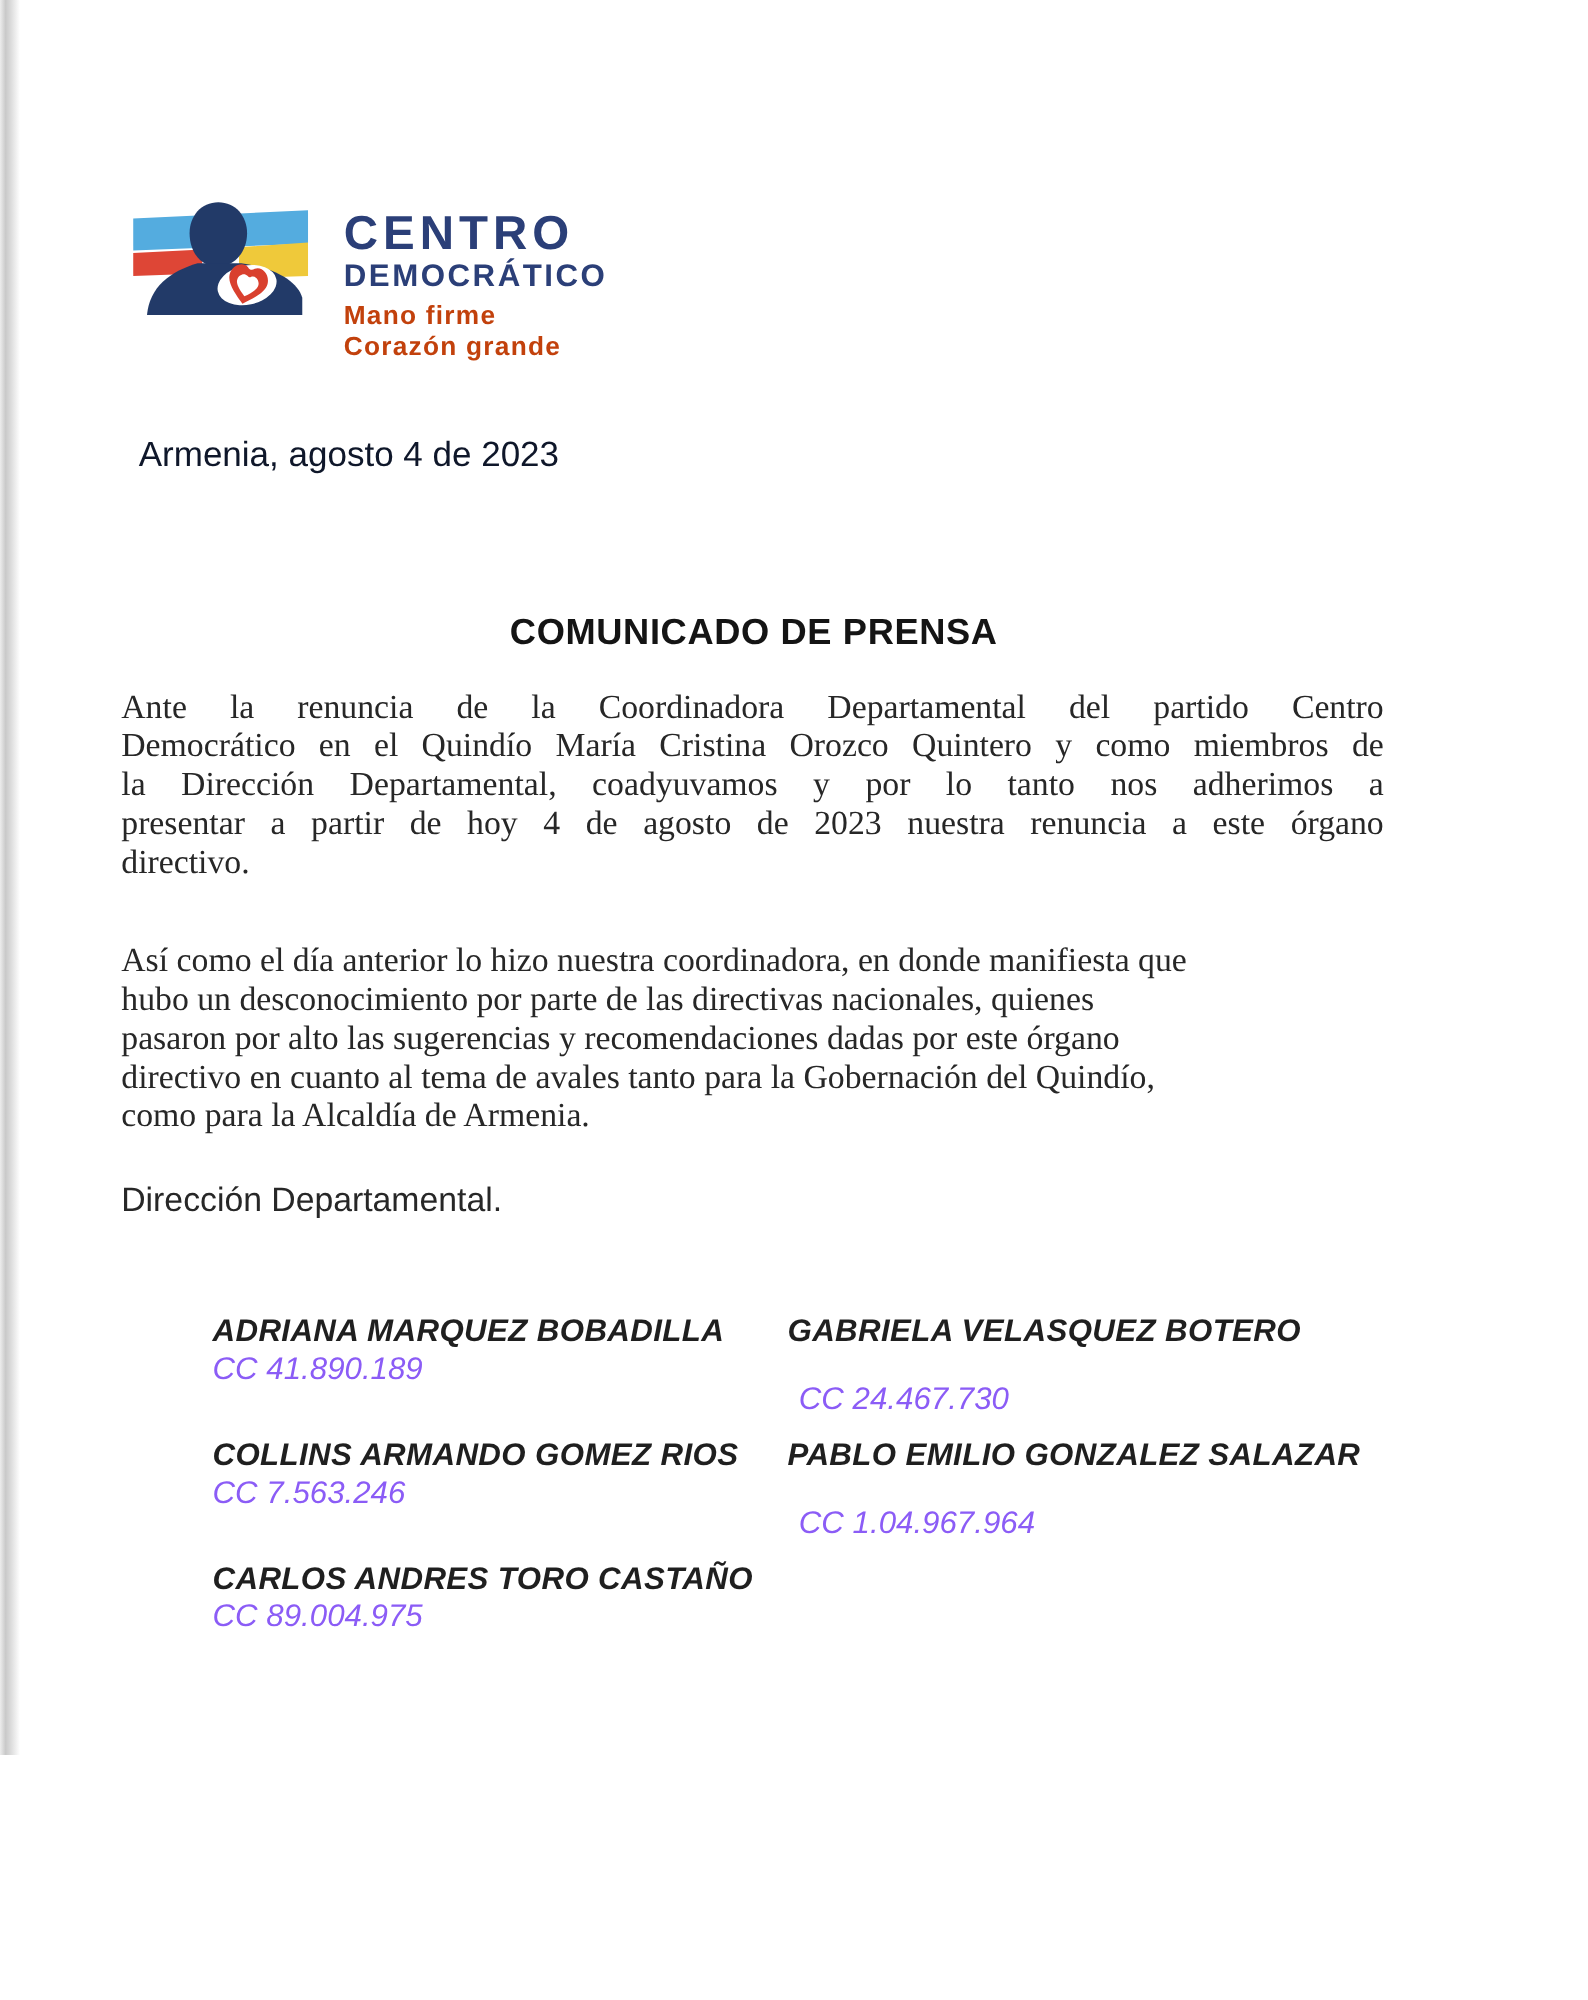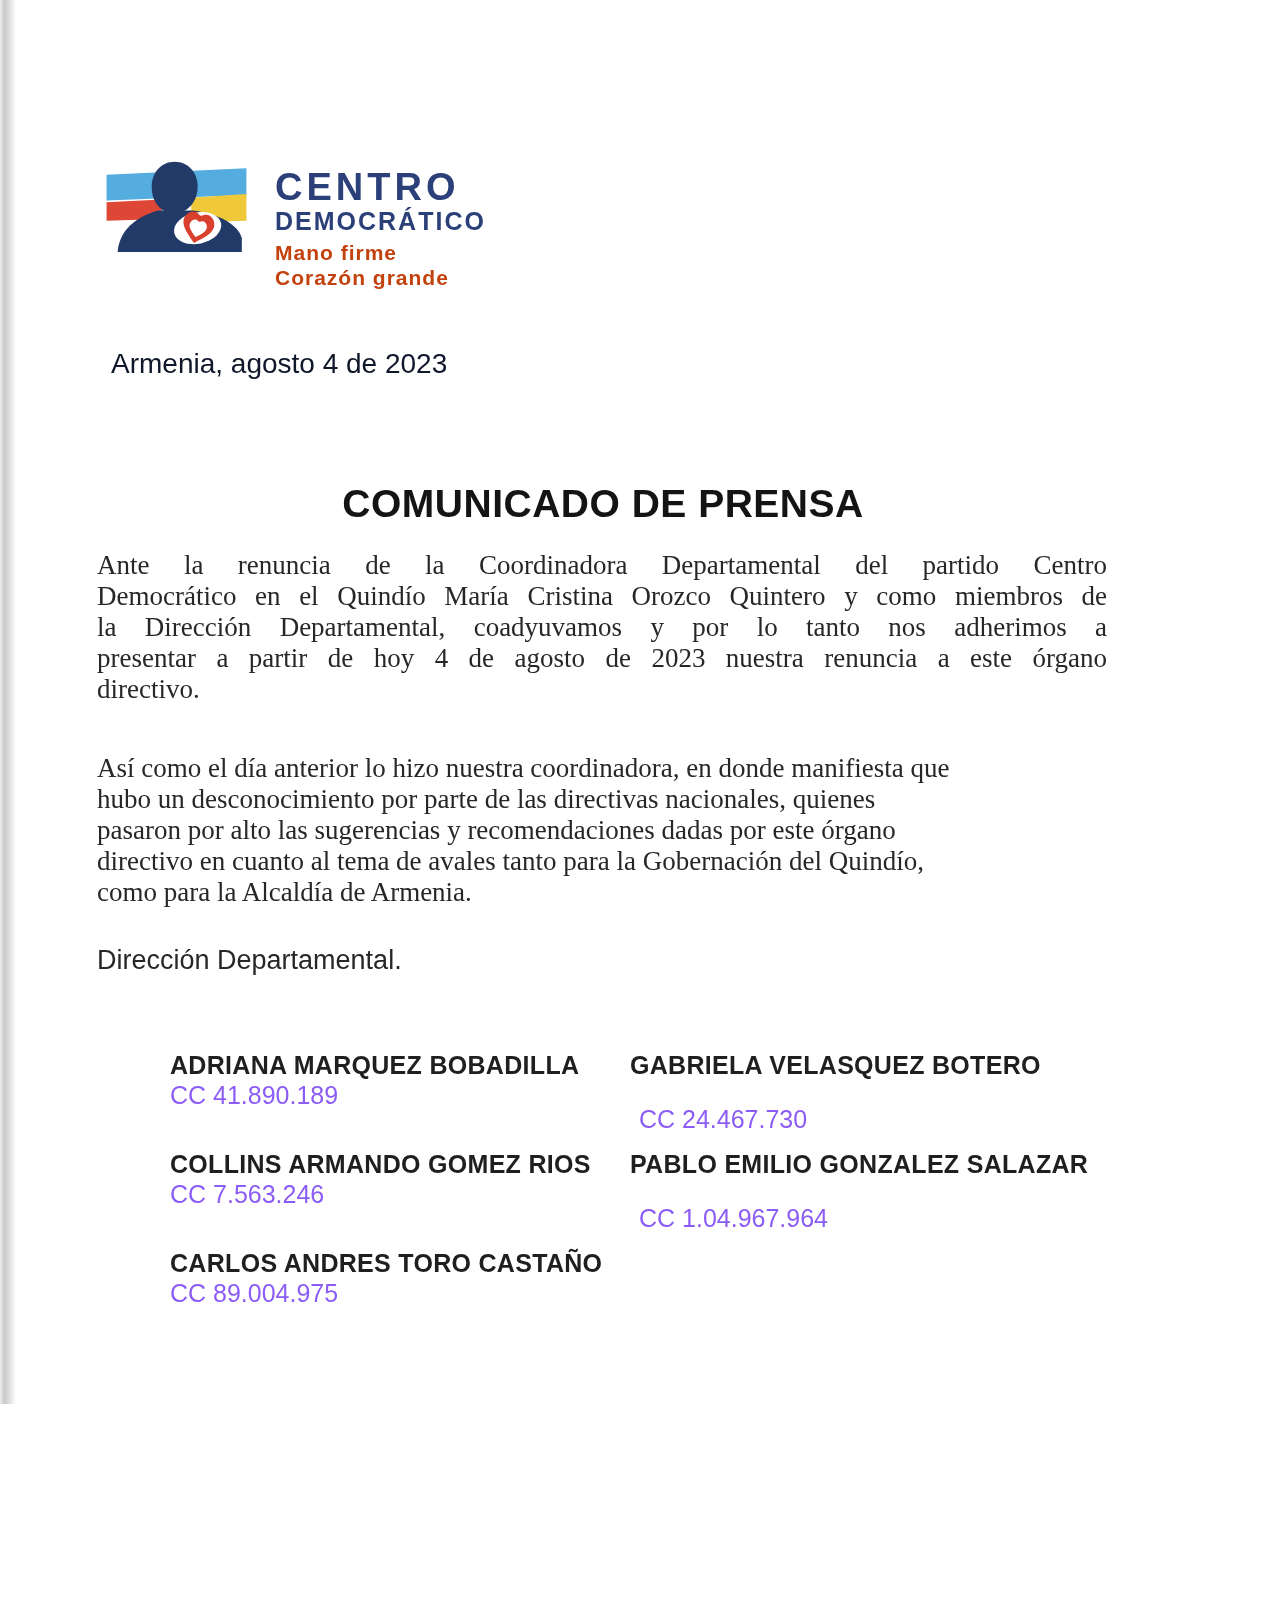--- a/index.html
+++ b/index.html
@@ -66,24 +66,24 @@
   
   .date-line {
     position: absolute;
     left: 83px; top: 348px;
     font-size: 28px;
     color: #0f172a;
     margin-left: 28px;
   }
   .doc-title {
     position: absolute;
-    left: 97px; top: 456px;
+    left: 97px; top: 471px;
     width: 1012px;
     text-align: center;
-    font-size: 39px;
+    font-size: 29px;
     font-weight: 700;
     letter-spacing: 0.5px;
     color: #141414;
   }
   .para {
     position: absolute;
     left: 97px;
     width: 1010px;
     font-size: 27px;
     color: #272727;
@@ -109,20 +109,21 @@
     color: #272727;
   }
 
   
   .signatures {
     position: absolute;
     left: 170px; top: 1050px;
     display: grid;
     grid-template-columns: 460px auto;
     grid-row-gap: 15px;
+    font-style: italic;
   }
   .sig { line-height: 1; }
   .sig-name {
     font-size: 25px;
     font-weight: 700;
     letter-spacing: 0.3px;
     color: #1f1f1f;
     white-space: nowrap;
     line-height: 30px;
   }

